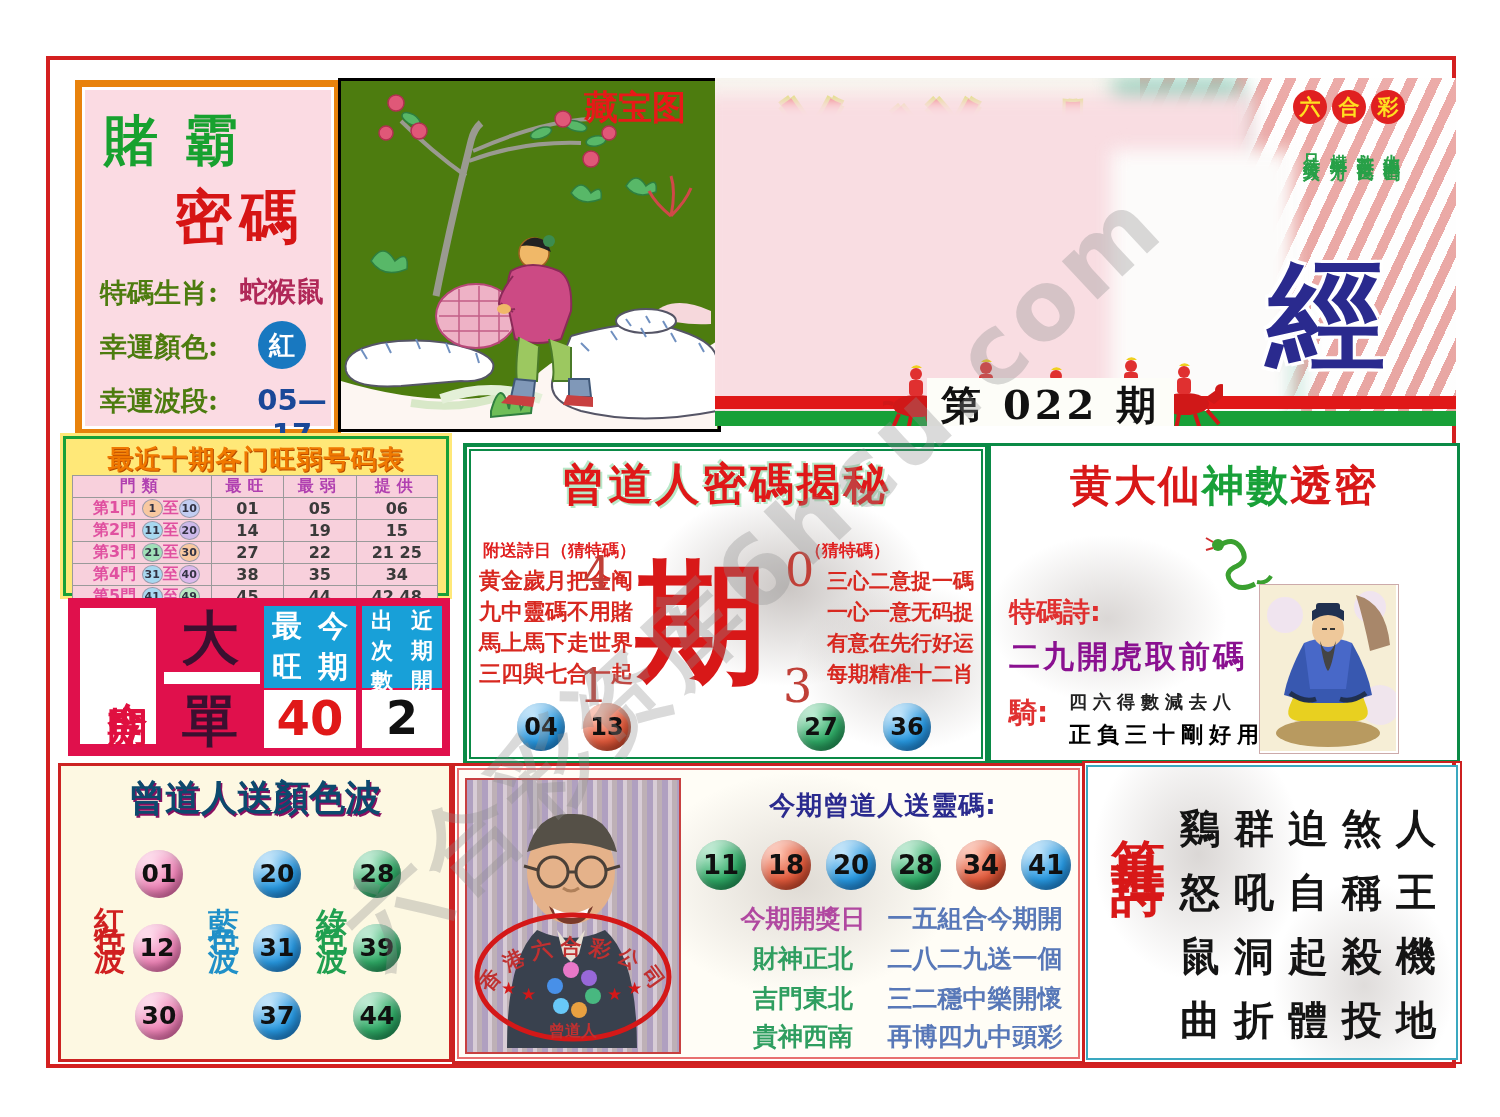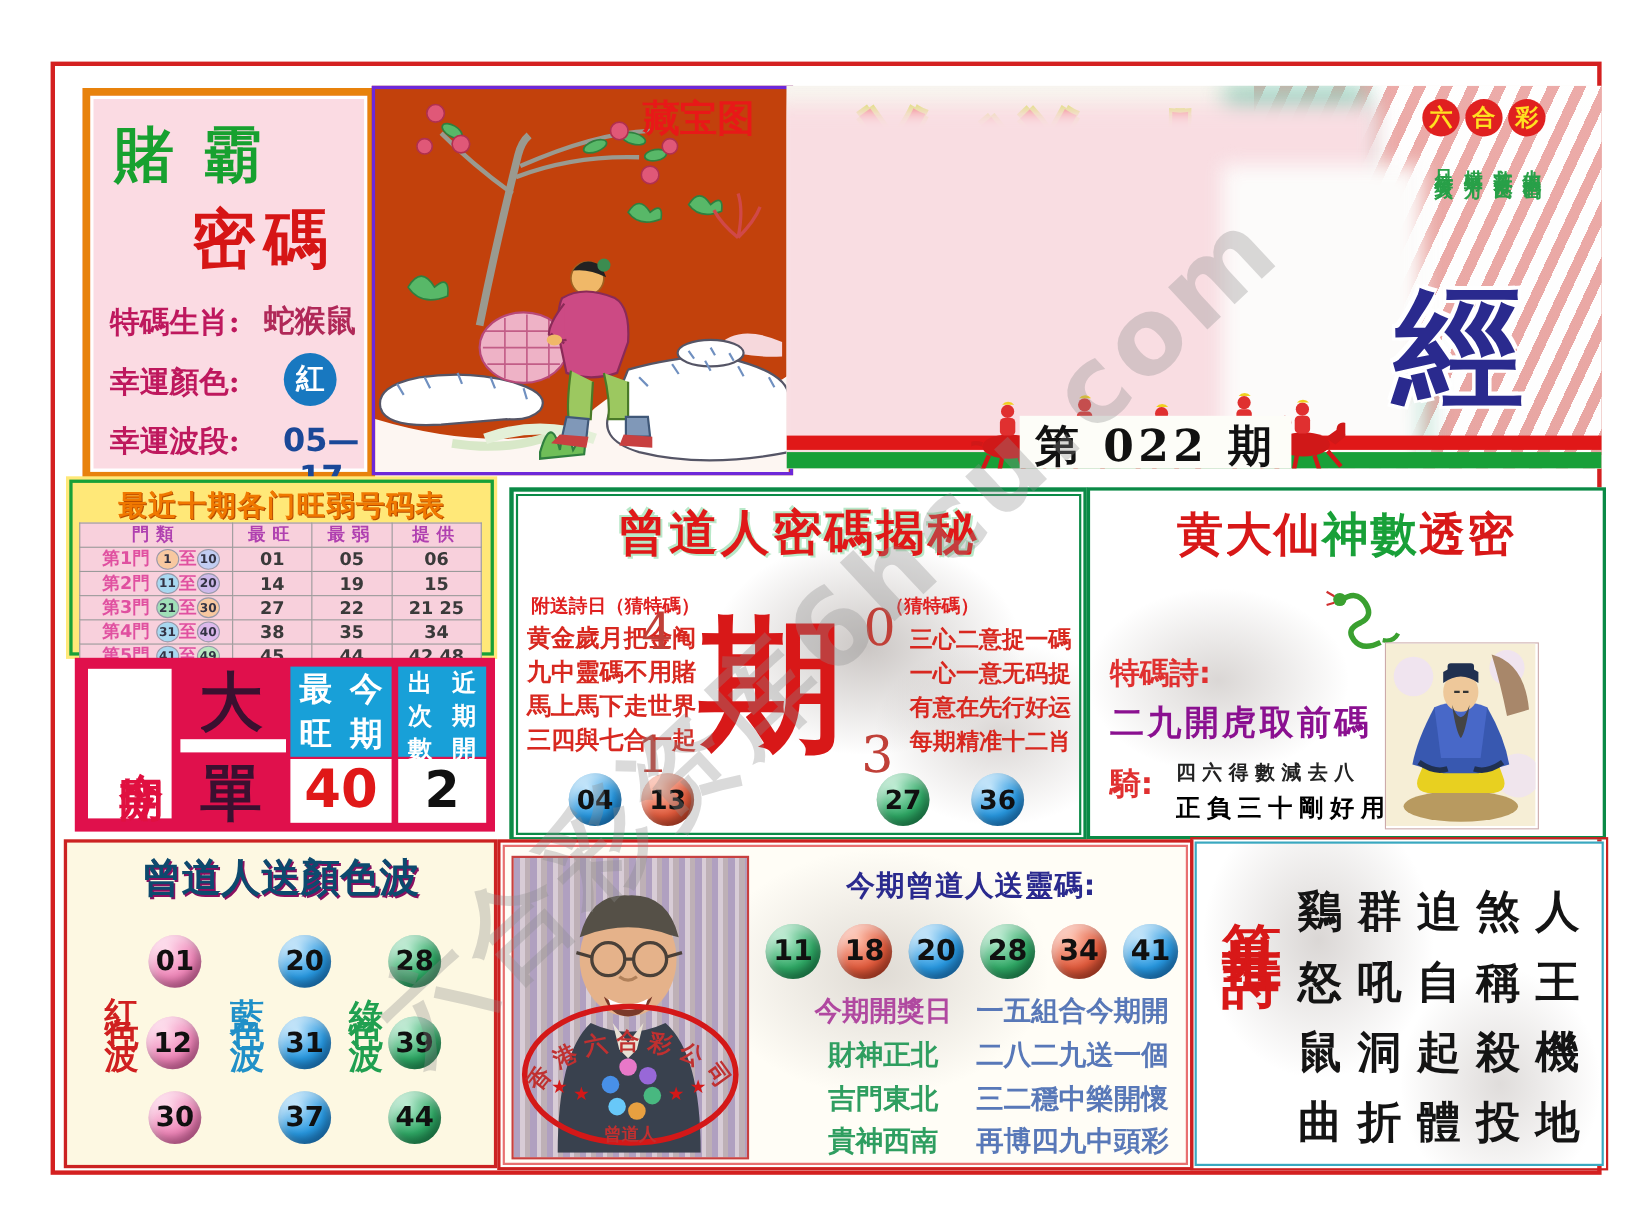--- a/index.html
+++ b/index.html
@@ -9,30 +9,30 @@
   
   #frame{left:46px;top:56px;width:1402px;height:1004px;border:4px solid #d42020;}
   
   #watermark{left:360px;top:880px;transform:rotate(-43deg);transform-origin:left center;
      font-size:96px;font-weight:bold;color:#8d8d8d;opacity:.32;letter-spacing:6px;white-space:nowrap;z-index:30;pointer-events:none;}
   
   #tl{left:75px;top:80px;width:252px;height:342px;border:7px solid #e8820c;background:#fbdbe3;
       box-shadow:inset 0 0 0 3px #fff;}
   #tl .t1{left:22px;top:18px;font-size:54px;font-weight:bold;color:#17a12f;letter-spacing:26px;font-family:"DejaVu Serif",serif;}
   #tl .t2{left:92px;top:92px;font-size:58px;font-weight:bold;color:#d61515;letter-spacing:8px;font-family:"DejaVu Serif",serif;}
-  #tl .lab{color:#be185d;font-size:27px;font-weight:bold;font-family:"DejaVu Serif",serif;}
+  #tl .lab{color:#4d7c0f;font-size:27px;font-weight:bold;font-family:"DejaVu Serif",serif;}
   #tl .zl{left:18px;top:188px;}
   #tl .zv{left:158px;top:186px;color:#b02858;font-size:28px;font-weight:bold;font-family:"DejaVu Serif",serif;}
   #tl .cl{left:18px;top:242px;}
   #tl .cv{left:176px;top:234px;width:48px;height:48px;border-radius:50%;background:#1878c0;color:#fff;
           font-size:26px;font-weight:bold;text-align:center;line-height:48px;}
   #tl .wl{left:18px;top:296px;}
   #tl .wv{left:168px;top:296px;color:#1a4898;font-size:29px;font-weight:bold;text-align:center;}
   
-  #map{left:338px;top:78px;width:377px;height:348px;border:3px solid #6d28d9;background:#c2410c;}
+  #map{left:338px;top:78px;width:377px;height:348px;border:3px solid #000000;background:#4d7c0f;}
   
   #mast{left:715px;top:78px;width:741px;height:348px;overflow:hidden;background:linear-gradient(#f8f6f0,#efeae2);}
   #mast .stripes{left:425px;top:0;width:316px;height:348px;
      background:repeating-linear-gradient(115deg,rgba(226,110,110,.55) 0 10px,rgba(255,255,255,.95) 10px 22px);}
   #mast .teal1{left:398px;top:0;width:130px;height:92px;background:#7fc8b0;filter:blur(10px);opacity:.8;}
   #mast .teal2{left:420px;top:240px;width:160px;height:105px;background:#7fc8b0;filter:blur(12px);opacity:.8;}
   #mast .brand{left:40px;top:0px;font-size:118px;font-weight:bold;color:#e81818;letter-spacing:12px;z-index:1;
      font-family:"DejaVu Serif",serif;
      text-shadow:-3px -3px 0 #c8e020,3px -3px 0 #c8e020,-3px 3px 0 #c8e020,3px 3px 0 #c8e020;}
   #mast .blurP{left:-14px;top:16px;width:552px;height:330px;background:#f9dde2;filter:blur(9px);z-index:2;}

